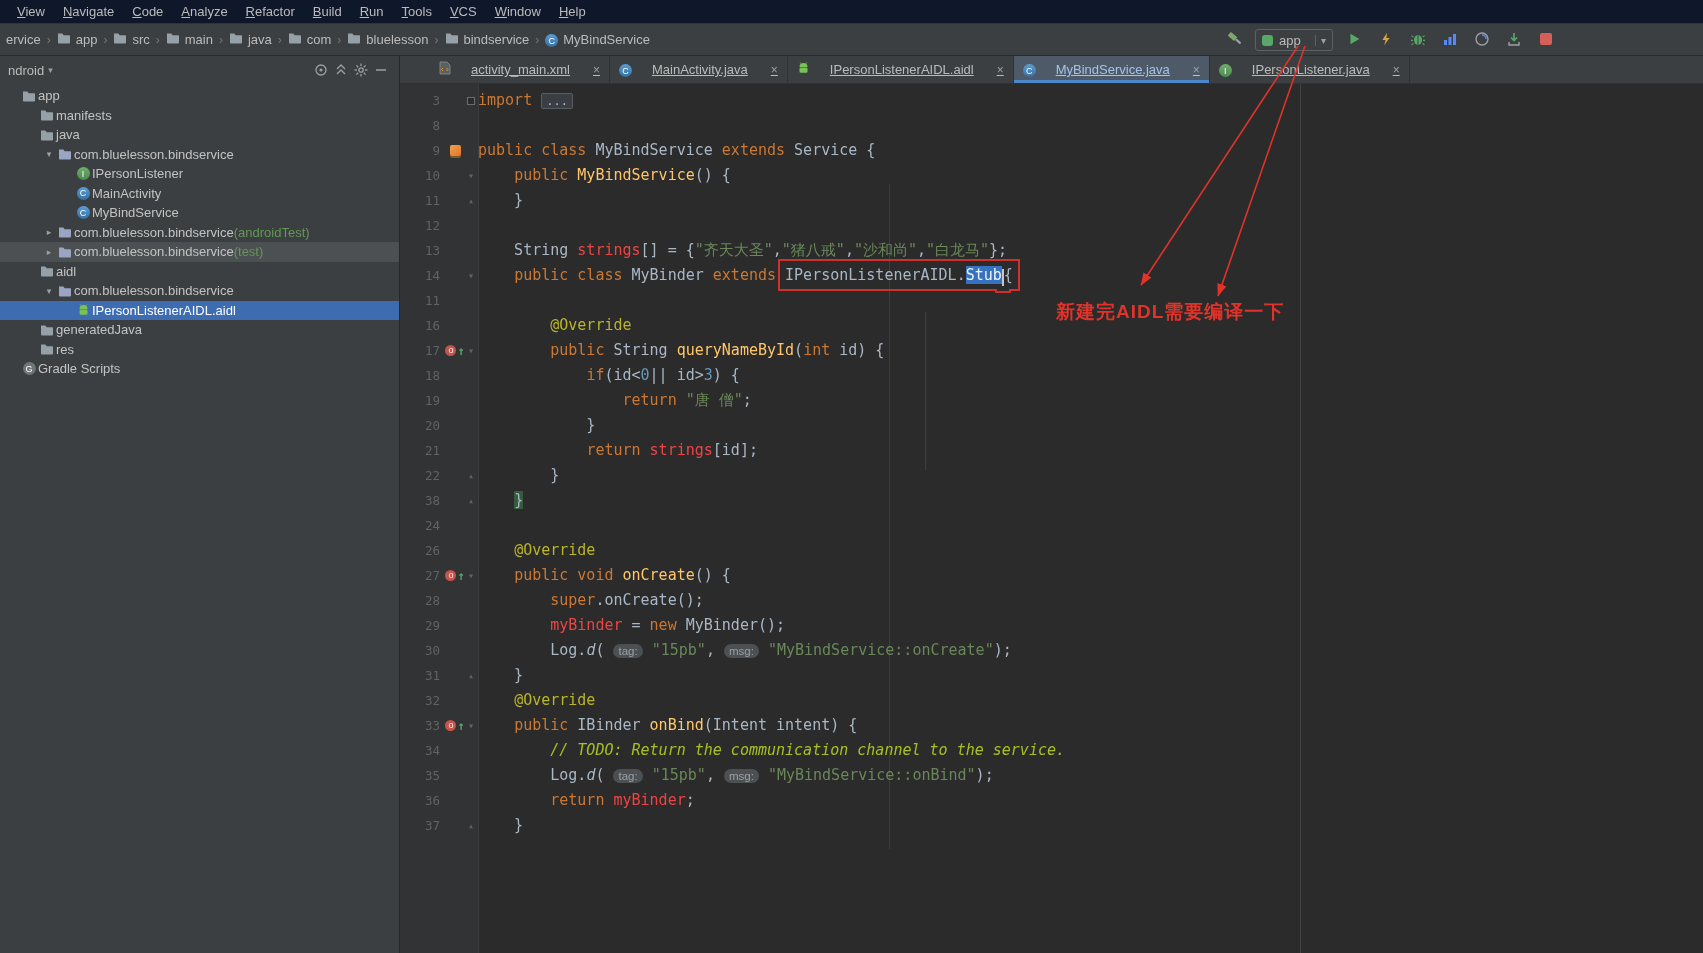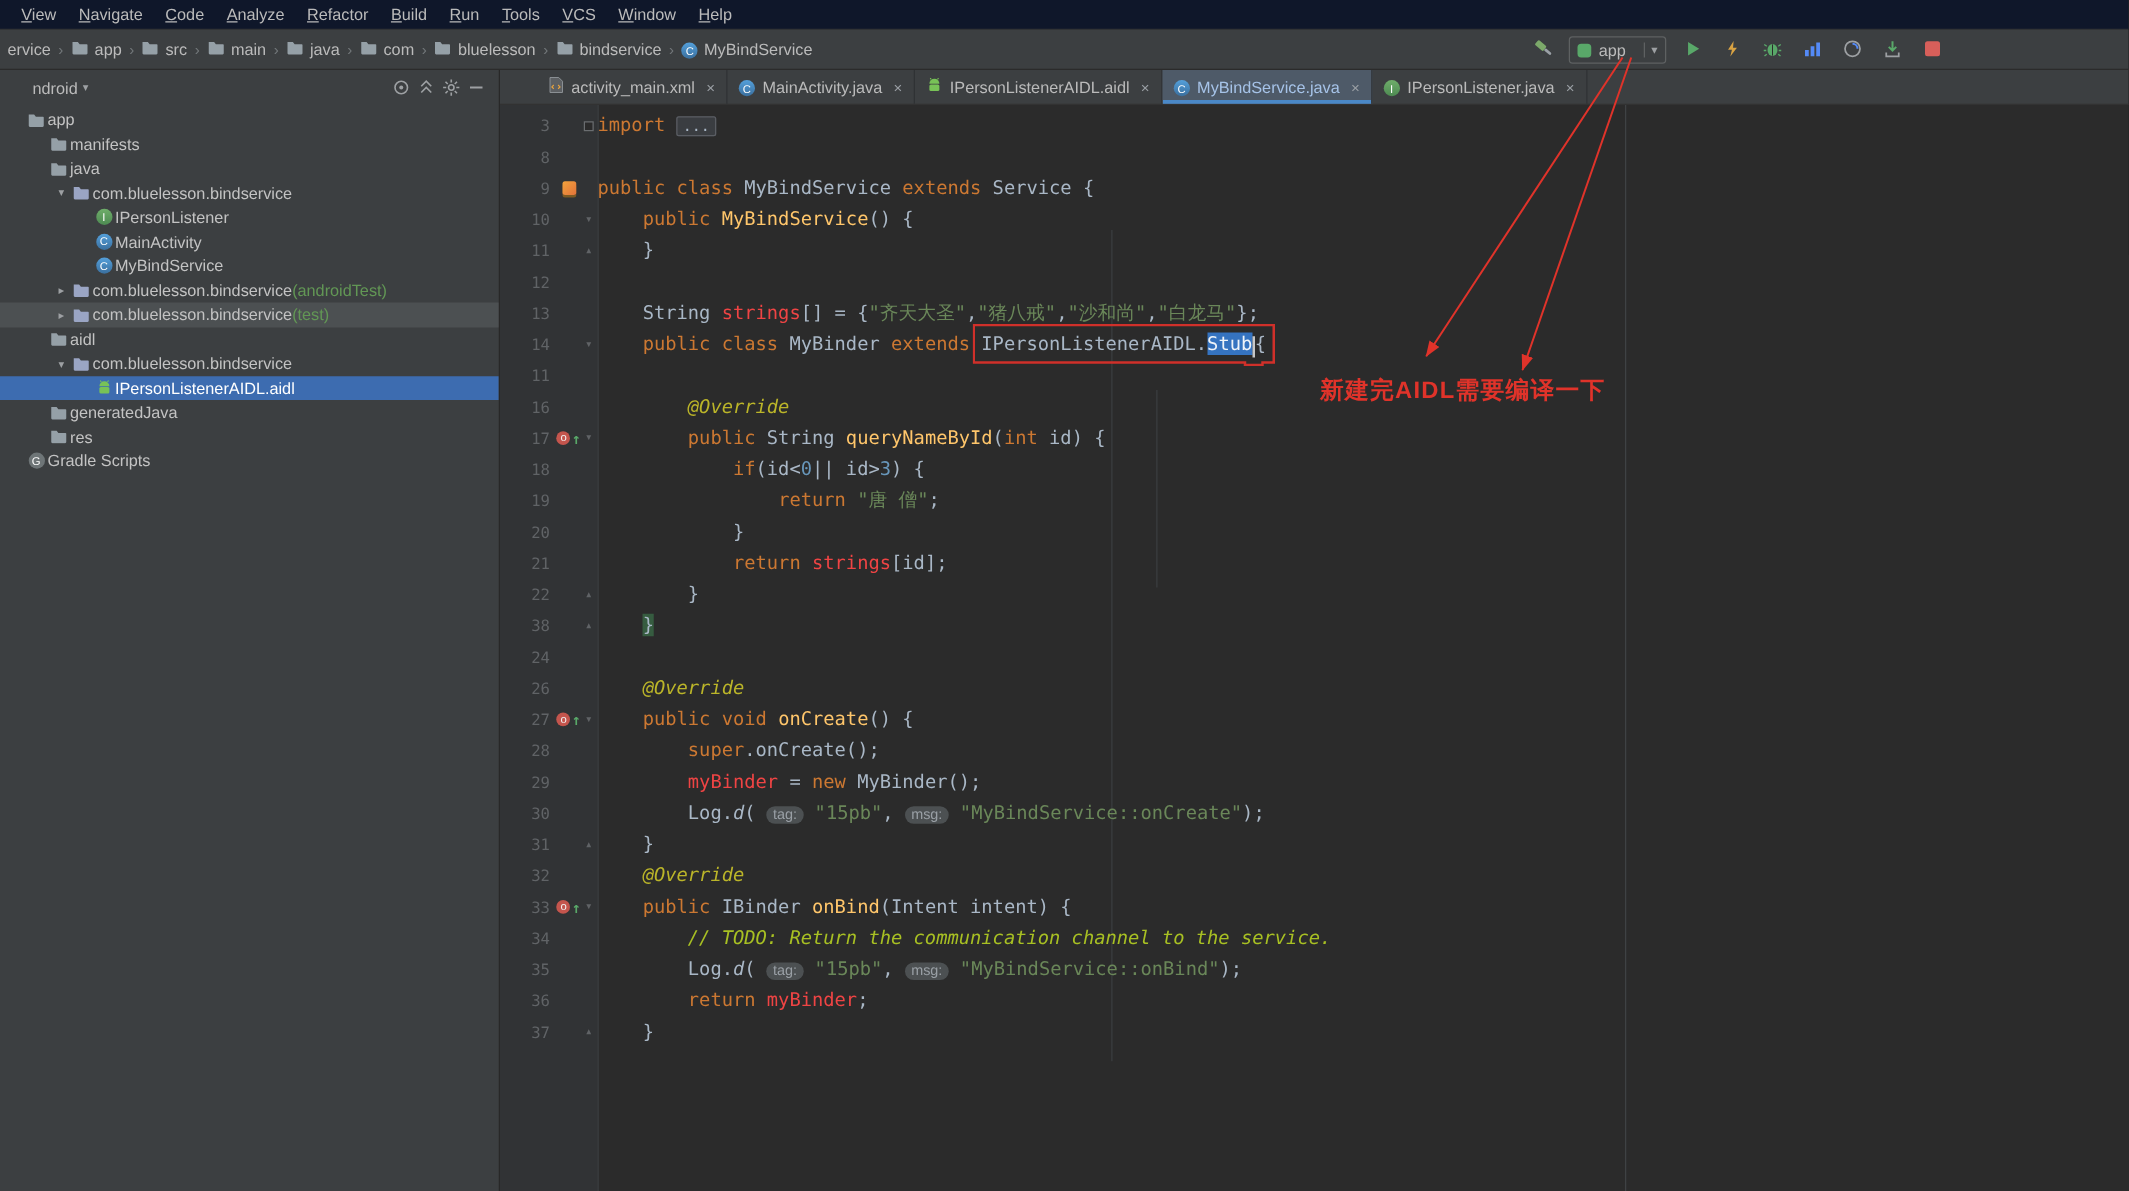--- a/index.html
+++ b/index.html
@@ -25,62 +25,62 @@
   .tool { display:inline-flex; align-items:center; justify-content:center;
     width:22px; height:22px; cursor:default; }
   .combo { display:flex; align-items:center; gap:6px; border:1px solid #5e6162;
     border-radius:3px; height:22px; padding:0 6px; min-width:78px; background:#3c3f41; }
   .combo .dev { width:11px; height:11px; border-radius:3px; background:#59A869; }
   .combo .arr { color:#9da0a3; margin-left:auto; font-size:10px; border-left:1px solid #5e6162; padding-left:5px; }
   
   .main { display:flex; height:897px; }
   .project-panel { width:400px; background:#3c3f41; border-right:1px solid #282828;
     display:flex; flex-direction:column; flex:none; }
-  .panel-header { height:28px; display:flex; align-items:center; padding:0 8px; gap:4px;margin-left:18px; }
+  .panel-header { height:28px; display:flex; align-items:center; padding:0 8px; gap:4px; }
   .ph-title { color:#bbbbbb; }
   .ph-arrow { font-size:9px; color:#9da0a3; }
   .spacer { flex:1; }
   .ph-ic { display:inline-flex; width:20px; height:20px; align-items:center;
     justify-content:center; cursor:default; }
   .tree { padding-top:2px; overflow:hidden; }
   .tree-row { height:19.5px; display:flex; align-items:center; color:#c3c3c3;
     white-space:nowrap; cursor:default; }
   .tree-row .chev { width:14px; text-align:center; font-size:9px; color:#9da0a3; flex:none; }
   .tree-row .t-ic { width:18px; display:inline-flex; justify-content:center; flex:none; }
   .tree-row .suf { color:#629755; }
   .tree-row.sel { background:#3d6cb0; color:#ffffff; }
   .tree-row.hov { background:#4c5052; }
   
   .editor-area { flex:1; display:flex; flex-direction:column; position:relative;
     background:#2b2b2b; min-width:0; }
   .tabbar { height:28px; background:#3c3f41; display:flex; align-items:stretch;
     border-bottom:1px solid #323232; padding-left:30px; flex:none; }
-  .tab { display:flex; align-items:center; gap:6px; padding:0 9px;
-    border-right:1px solid #2f3234; color:#bbbbbb; cursor:default; }
+  .tab { display:flex; align-items:center; gap:20px; padding:0 9px;
+    border-right:1px solid #2f3234; color:#bbbbbb; cursor:default;text-decoration:underline; }
   .tab.active { background:#4e5a68; color:#a6c3e8; box-shadow:inset 0 -3px 0 #4A88C7; }
   .tab .close { color:#9ba0a5; font-size:12px; margin-left:3px; }
   .code { flex:1; position:relative; font-family:"DejaVu Sans Mono",monospace;
     font-size:15px; line-height:25px; padding-top:4px; overflow:hidden; color:#a9b7c6; }
   .code::before { content:""; position:absolute; left:0; top:0; bottom:0; width:78px;
     background:#313335; border-right:1px solid #3a3d3f; }
   .code-line { display:flex; height:25px; position:relative; z-index:1; white-space:pre; }
   .g-num { width:46px; flex:none; text-align:right; color:#606366; font-size:12.5px;
     padding-right:6px; }
   .g-ic { width:18px; flex:none; display:flex; align-items:center; justify-content:center; }
   .g-fold { width:14px; flex:none; display:flex; align-items:center; justify-content:center;
     color:#606366; font-size:10px; }
   .lc { flex:1; }
   
   .kw   { color:#cc7832; }
   .pln  { color:#a9b7c6; }
   .str  { color:#6a8759; }
   .num  { color:#6897bb; }
   .fld  { color:#ef4444; }
   .mth  { color:#ffc66b; }
-  .ann  { color:#bbb529;font-style:italic; }
+  .ann  { color:#bbb529; }
   .todo { color:#a8c023; font-style:italic; }
   .itl  { color:#a9b7c6; font-style:italic; }
   .hint { background:#4c5052; color:#9aa0a6; border-radius:8px; padding:1px 5px;
     font-size:11.5px; font-family:"Liberation Sans",sans-serif; }
   .foldb { background:#3a3d41; border:1px solid #5a5d63; color:#a9b7c6;
     border-radius:2px; padding:0 4px; font-size:12px; }
   .sel { background:#3573c0; color:#eef3f9; }
   .brace { background:#365c40; }
   .caret { display:inline-block; width:2px; height:17px; background:#c7c7c7;
     vertical-align:text-bottom; margin-bottom:-2px; }

